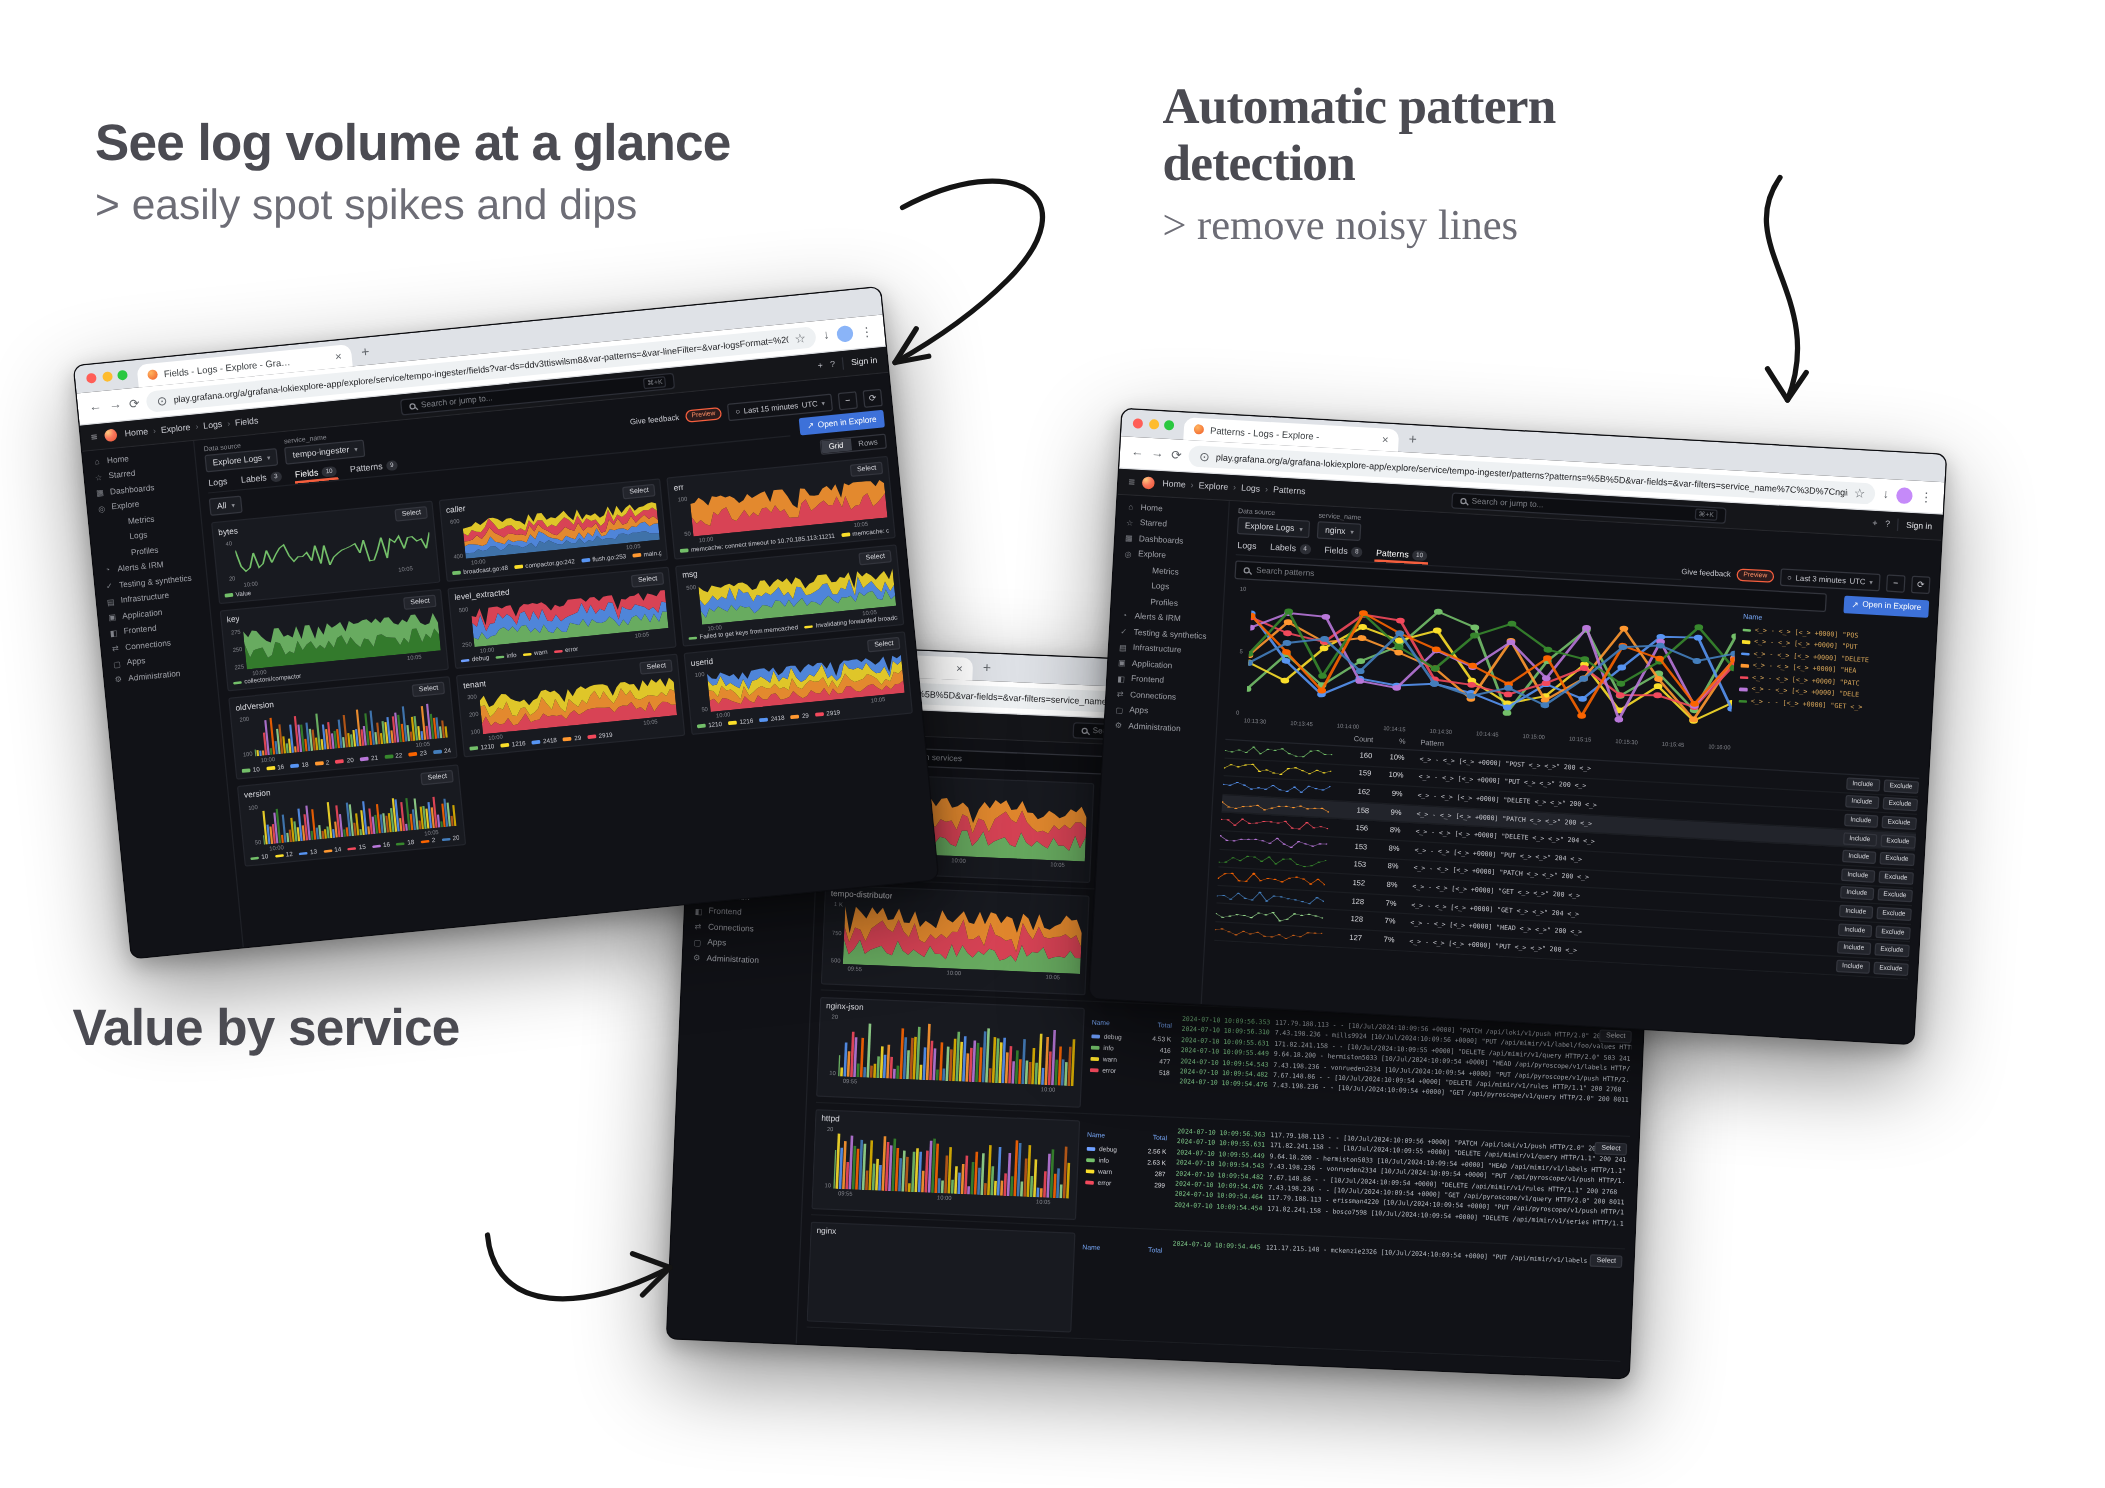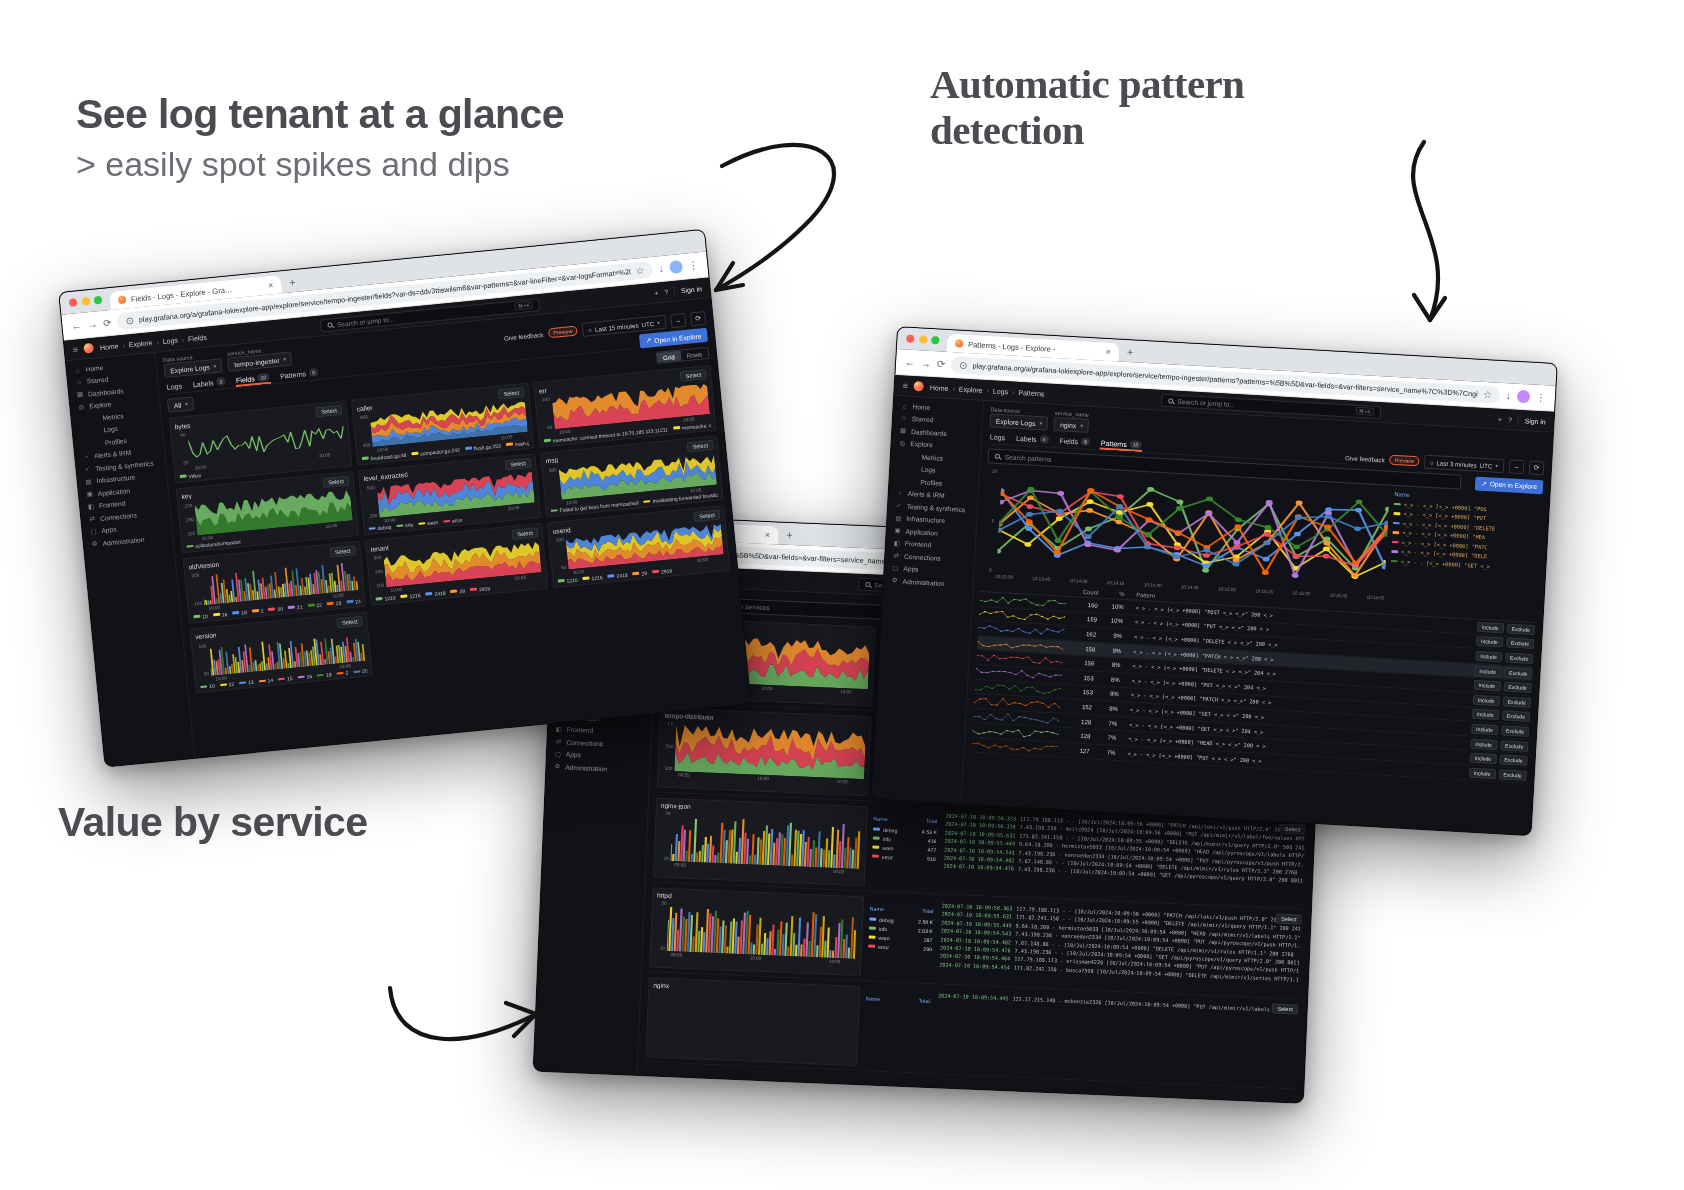--- a/index.html
+++ b/index.html
@@ -137,25 +137,26 @@
   .svclogs { flex: 1; min-width: 0; position: relative; font-family: "DejaVu Sans Mono", monospace; padding: 2px 2px 0 2px; }
   .sl-btn { position: absolute; top: 0; right: 2px; }
   .logline { font-size: 5.1px; line-height: 8.4px; white-space: nowrap; overflow: hidden; }
   .lt { color: #7ec788; margin-right: 4px; }
   .lm { color: #b9bec6; }
 </style>
 </head>
 <body>
 
 <div class="ann" id="ann1">
-  <div class="ann-title">See log tenant at a glance</div>
+  <div class="ann-title">See log volume at a glance</div>
   <div class="ann-sub">&gt; eas­ily spot spikes and dips</div>
 </div>
 <div class="ann" id="ann2">
   <div class="ann-title">Automatic pattern detection</div>
+  <div class="ann-sub">&gt; remove noisy lines</div>
 </div>
 <div class="ann" id="ann3">
   <div class="ann-title">Value by service</div>
 </div>
 
 <svg class="arrows" viewBox="0 0 1684 1190">
   <path d="M 722 166 C 812 118 872 158 806 224 C 778 252 748 272 716 290"></path>
   <path d="M716 290 L733 263 M716 290 L743 285"></path>
   <path d="M 1424 142 C 1386 196 1462 238 1430 320"></path>
   <path d="M1430 320 L1414 295 M1430 320 L1445 298"></path>

